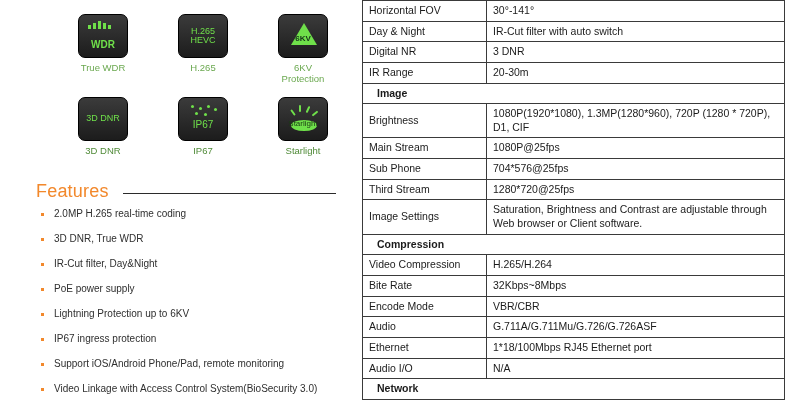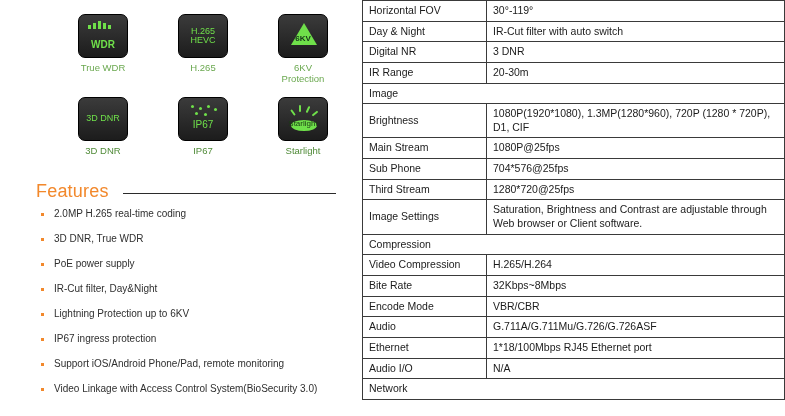--- a/index.html
+++ b/index.html
@@ -169,22 +169,22 @@
     color: #1b1b1b;
   }
   .spec-table td {
     border: 1px solid #3a3a3a;
     padding: 3px 6px;
     vertical-align: middle;
     line-height: 1.3;
   }
   .spec-table td.label { width: 124px; }
   .spec-table tr.section td {
-    font-weight: normal;
-    padding: 3px 6px;
+    font-weight: bold;
+    padding: 3px 14px;
   }
 </style>
 </head>
 <body>
 
 <div class="page">
 
   <div class="left-col">
 
     <div class="badge-grid">
@@ -267,35 +267,35 @@
     </div>
 
     <div class="features-head">
       <span class="features-title">Features</span>
       <span class="features-rule"></span>
     </div>
 
     <ul class="features-list">
       <li>2.0MP H.265 real-time coding</li>
       <li>3D DNR, True WDR</li>
+      <li>IR-Cut filter, Day&amp;Night</li>
       <li>PoE power supply</li>
-      <li>IR-Cut filter, Day&amp;Night</li>
       <li>Lightning Protection up to 6KV</li>
       <li>IP67 ingress protection</li>
       <li>Support iOS/Android Phone/Pad, remote monitoring</li>
       <li>Video Linkage with Access Control System(BioSecurity 3.0)</li>
     </ul>
 
   </div>
 
   <table class="spec-table">
     <tbody>
       <tr>
         <td class="label">Horizontal FOV</td>
-        <td>30°-119°</td>
+        <td>30°-141°</td>
       </tr>
       <tr>
         <td class="label">Day &amp; Night</td>
         <td>IR-Cut filter with auto switch</td>
       </tr>
       <tr>
         <td class="label">Digital NR</td>
         <td>3 DNR</td>
       </tr>
       <tr>

